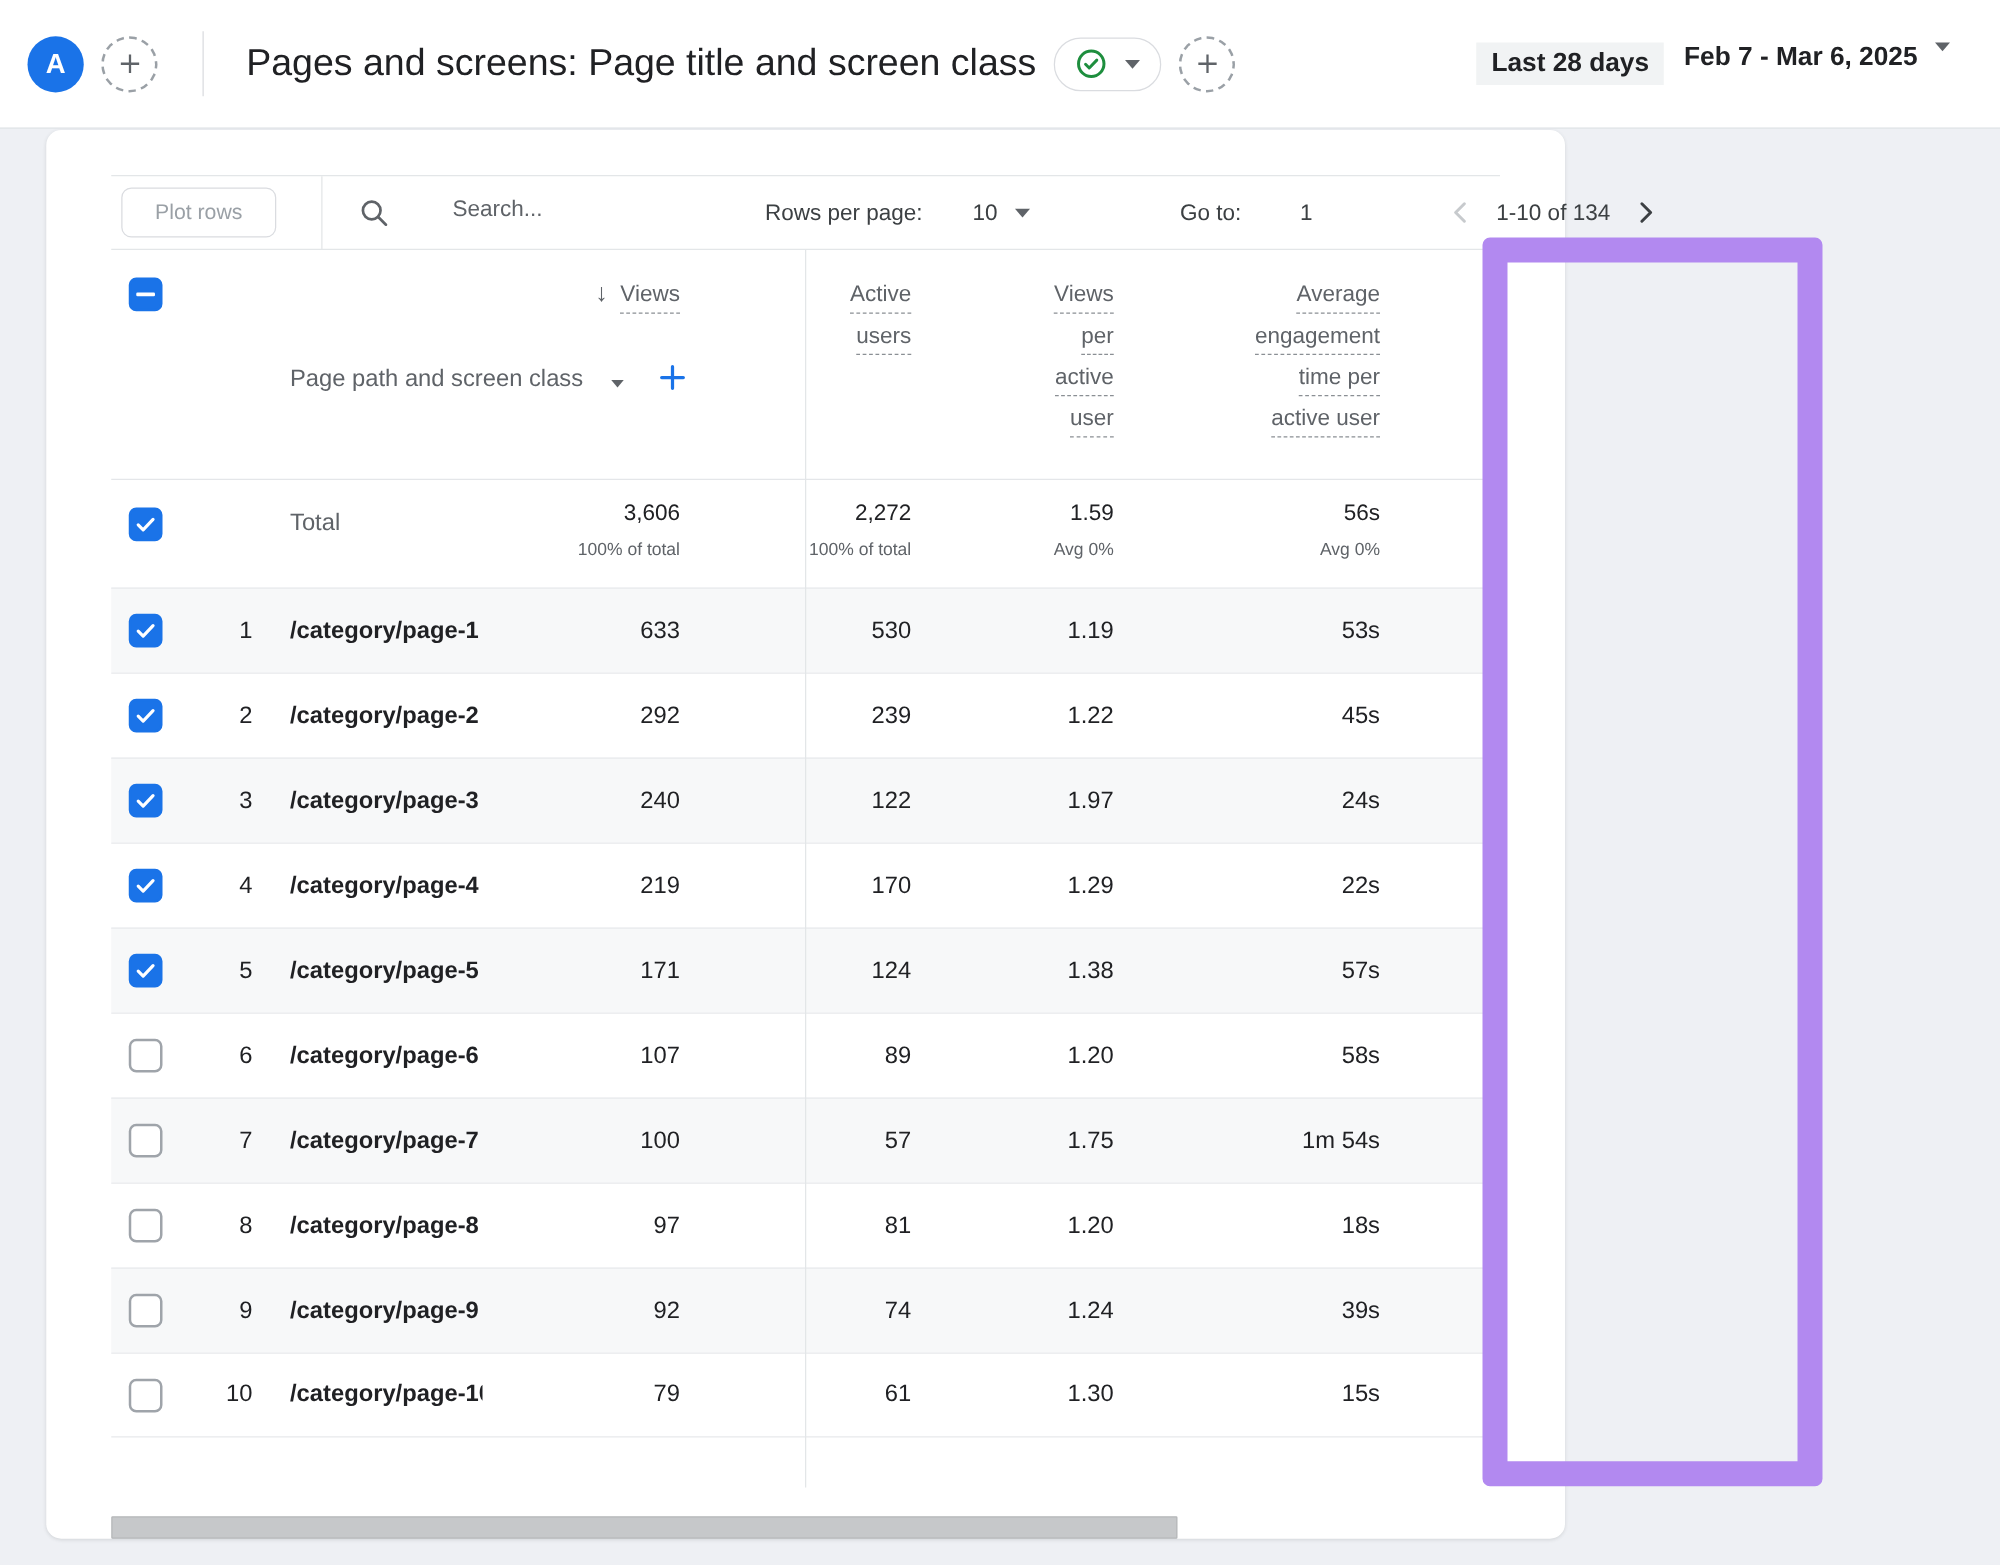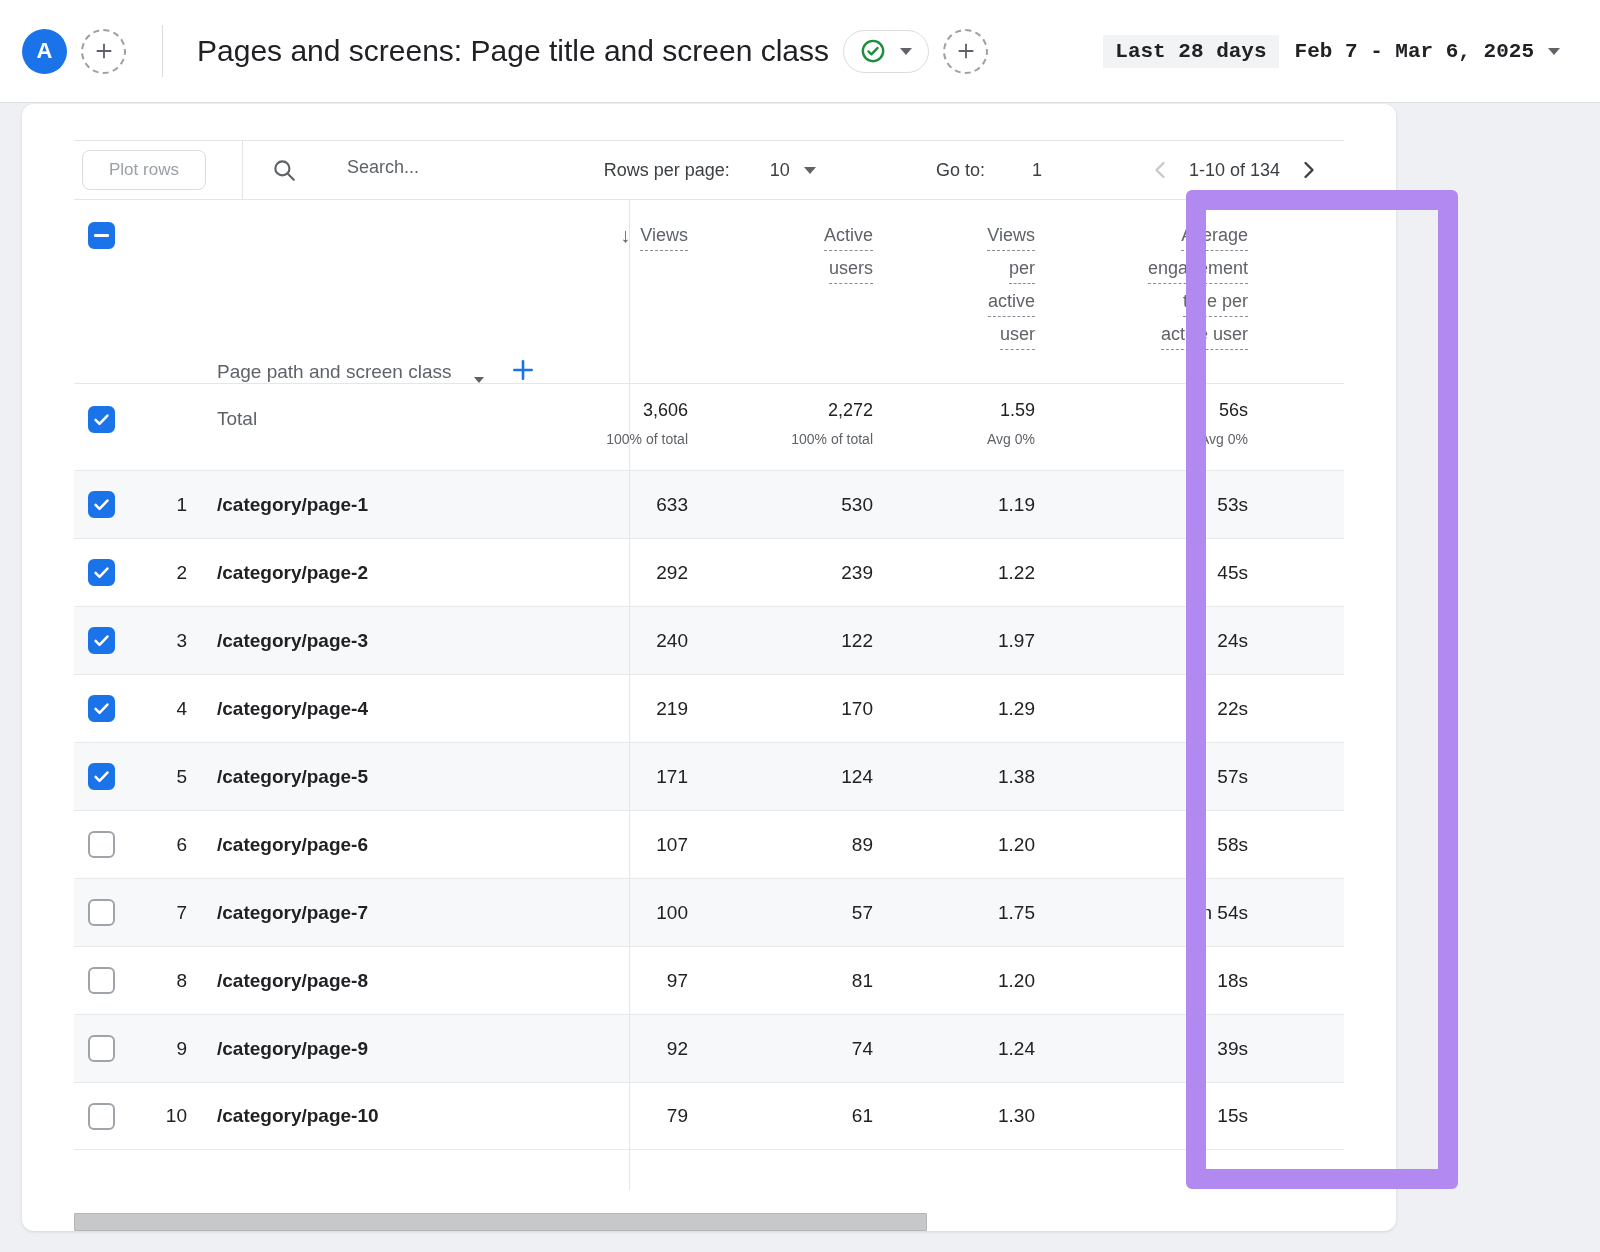--- a/index.html
+++ b/index.html
@@ -21,27 +21,27 @@
   .dashed-circle{width:45px;height:45px;border-radius:50%;border:2px dashed #9aa0a6;
           display:flex;align-items:center;justify-content:center;flex:none;}
   .dc1{margin-left:14px;}
   .hdr-divider{width:1px;height:52px;background:#dadce0;margin-left:36px;flex:none;}
   .page-title{margin-left:34px;font-size:30px;color:#202124;white-space:nowrap;}
   .status-pill{margin-left:14px;height:43px;border:1px solid #dadce0;border-radius:22px;
           display:flex;align-items:center;padding:0 16px;gap:14px;background:#fff;flex:none;}
   .caret{width:0;height:0;border-left:6px solid transparent;border-right:6px solid transparent;
           border-top:7px solid #5f6368;flex:none;}
   .dc2{margin-left:14px;}
-  .topbar-right{margin-left:auto;margin-right:40px;display:flex;align-items:center;font-family:Liberation Mono, monospace;}
+  .topbar-right{margin-left:auto;margin-right:40px;display:flex;}
   .date-preset{background:#f1f3f4;padding:5px 12px;font-size:21px;font-weight:700;color:#202124;white-space:nowrap;}
   .date-range{margin-left:16px;font-size:21px;font-weight:700;color:#202124;white-space:nowrap;}
   .date-caret{margin-left:14px;}
 
   
-  .card{position:absolute;left:22px;top:104px;width:1374px;height:1127px;background:#fff;
+  .card{position:absolute;left:37px;top:104px;width:1215px;height:1127px;background:#fff;
         border-radius:12px;box-shadow:0 1px 3px rgba(60,64,67,.15);z-index:1;padding-left:32px;}
 
   
   .toolbar{position:absolute;left:52px;right:52px;top:36px;height:60px;
            border-top:1px solid #e3e6e8;border-bottom:1px solid #e3e6e8;
            display:flex;align-items:center;}
   .plot-rows-btn{margin-left:8px;padding:9px 26px;border:1px solid #dadce0;border-radius:8px;
            background:#fff;color:#9aa0a6;font-size:17px;font-family:inherit;white-space:nowrap;}
   .tb-divider{width:1px;height:59px;background:#e3e6e8;margin-left:36px;flex:none;}
   .search-wrap{display:flex;align-items:flex-start;margin-left:28px;gap:32px;}
@@ -66,21 +66,21 @@
   .val-views{width:174px;flex:none;}
   .val-active{width:185px;flex:none;}
   .val-vpu{width:162px;flex:none;}
   .val-eng{width:213px;flex:none;}
   .val{text-align:right;padding-right:16px;font-size:19px;color:#202124;white-space:nowrap;}
   .spacer{width:80px;flex:none;}
 
   
   .thead{position:absolute;left:52px;right:52px;top:96px;height:183px;display:flex;}
   .thead .cb-cell{align-items:flex-start;padding-top:22px;}
-  .thead .path-cell{align-items:flex-end;padding-top:24px;}
+  .thead .path-cell{align-items:center;padding-top:24px;}
   .dim-label{font-size:19px;color:#5f6368;white-space:nowrap;}
   .dim-caret{margin-left:22px;margin-top:7px;border-top-width:6px;
              border-left-width:5px;border-right-width:5px;}
   .add-dim{margin-left:26px;margin-top:-3px;display:flex;}
   .col-hdr{display:flex;flex-direction:column;align-items:flex-end;padding-top:24px;}
   .hdr-line{display:inline-block;font-size:18px;color:#5f6368;line-height:22px;
             padding-bottom:4px;border-bottom:1px dashed #8a8f94;margin-bottom:6px;white-space:nowrap;}
   .hdr-first{display:flex;align-items:flex-start;}
   .sort-arrow{font-size:20px;color:#5f6368;margin-right:10px;line-height:22px;}
 

